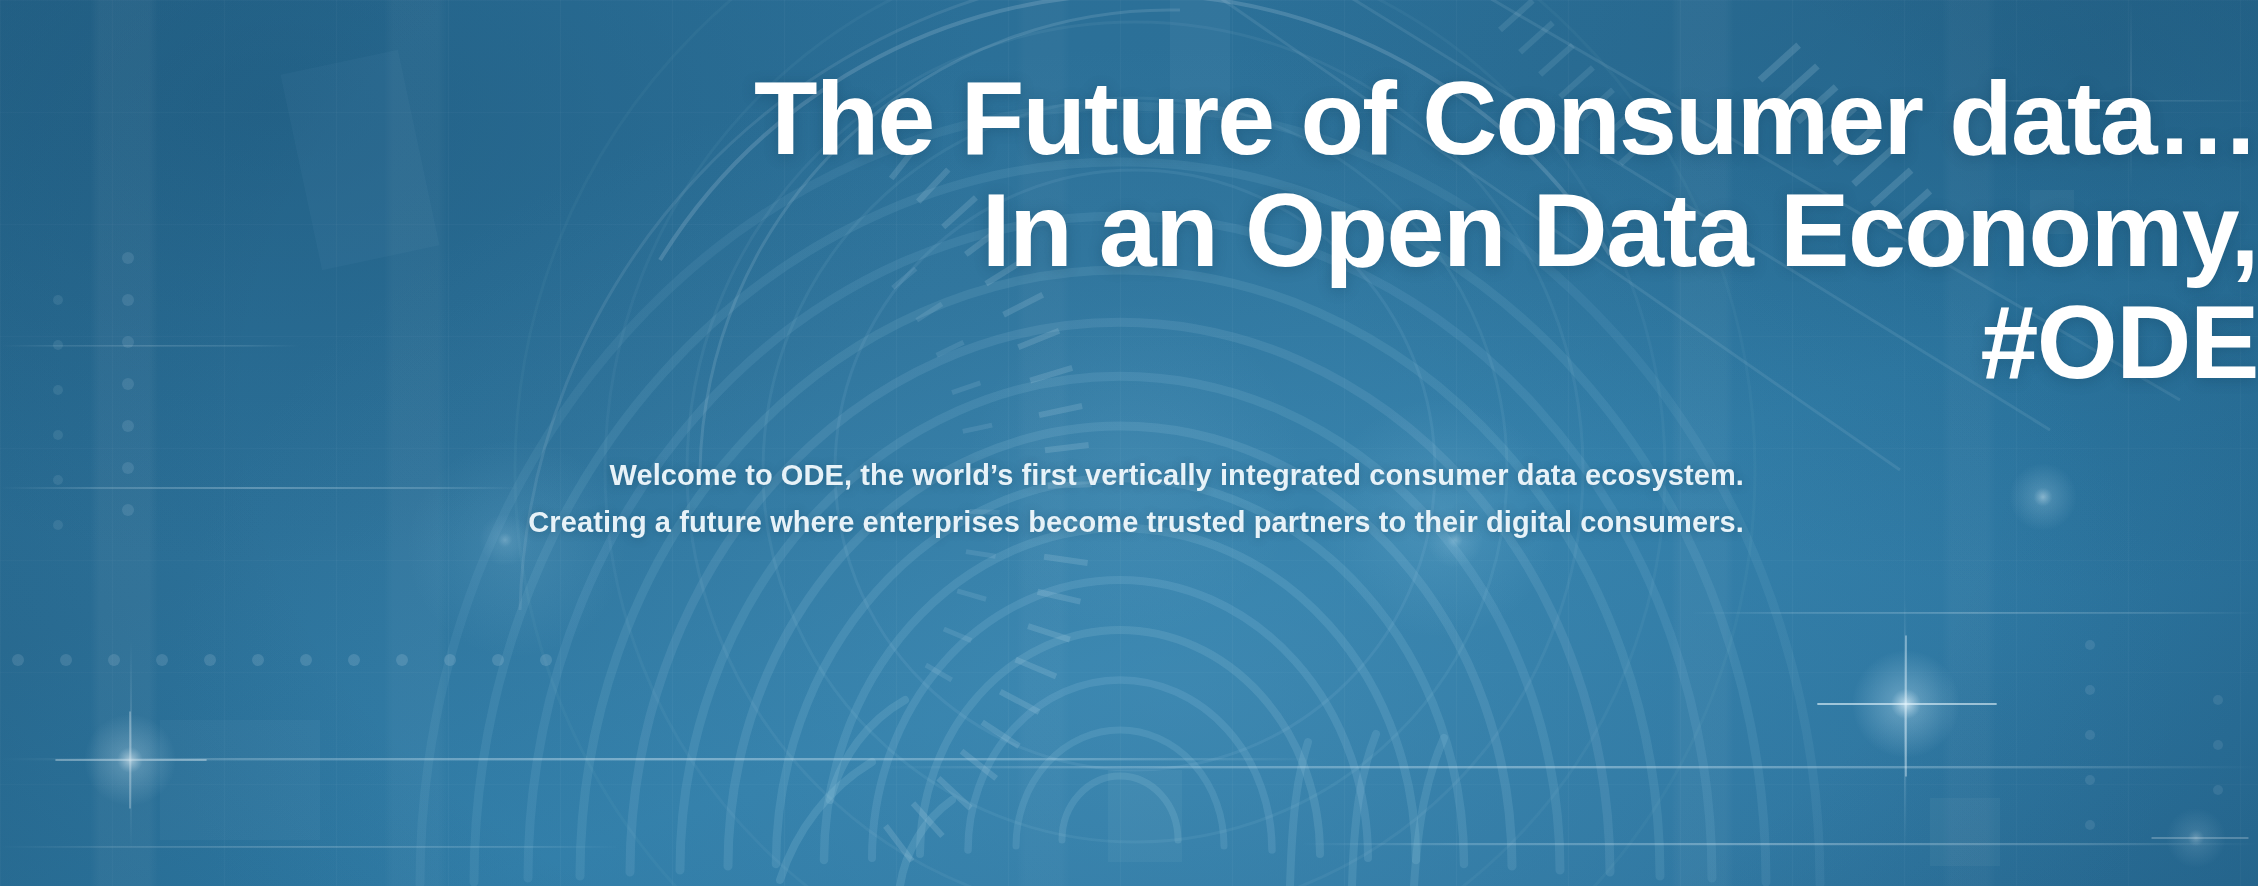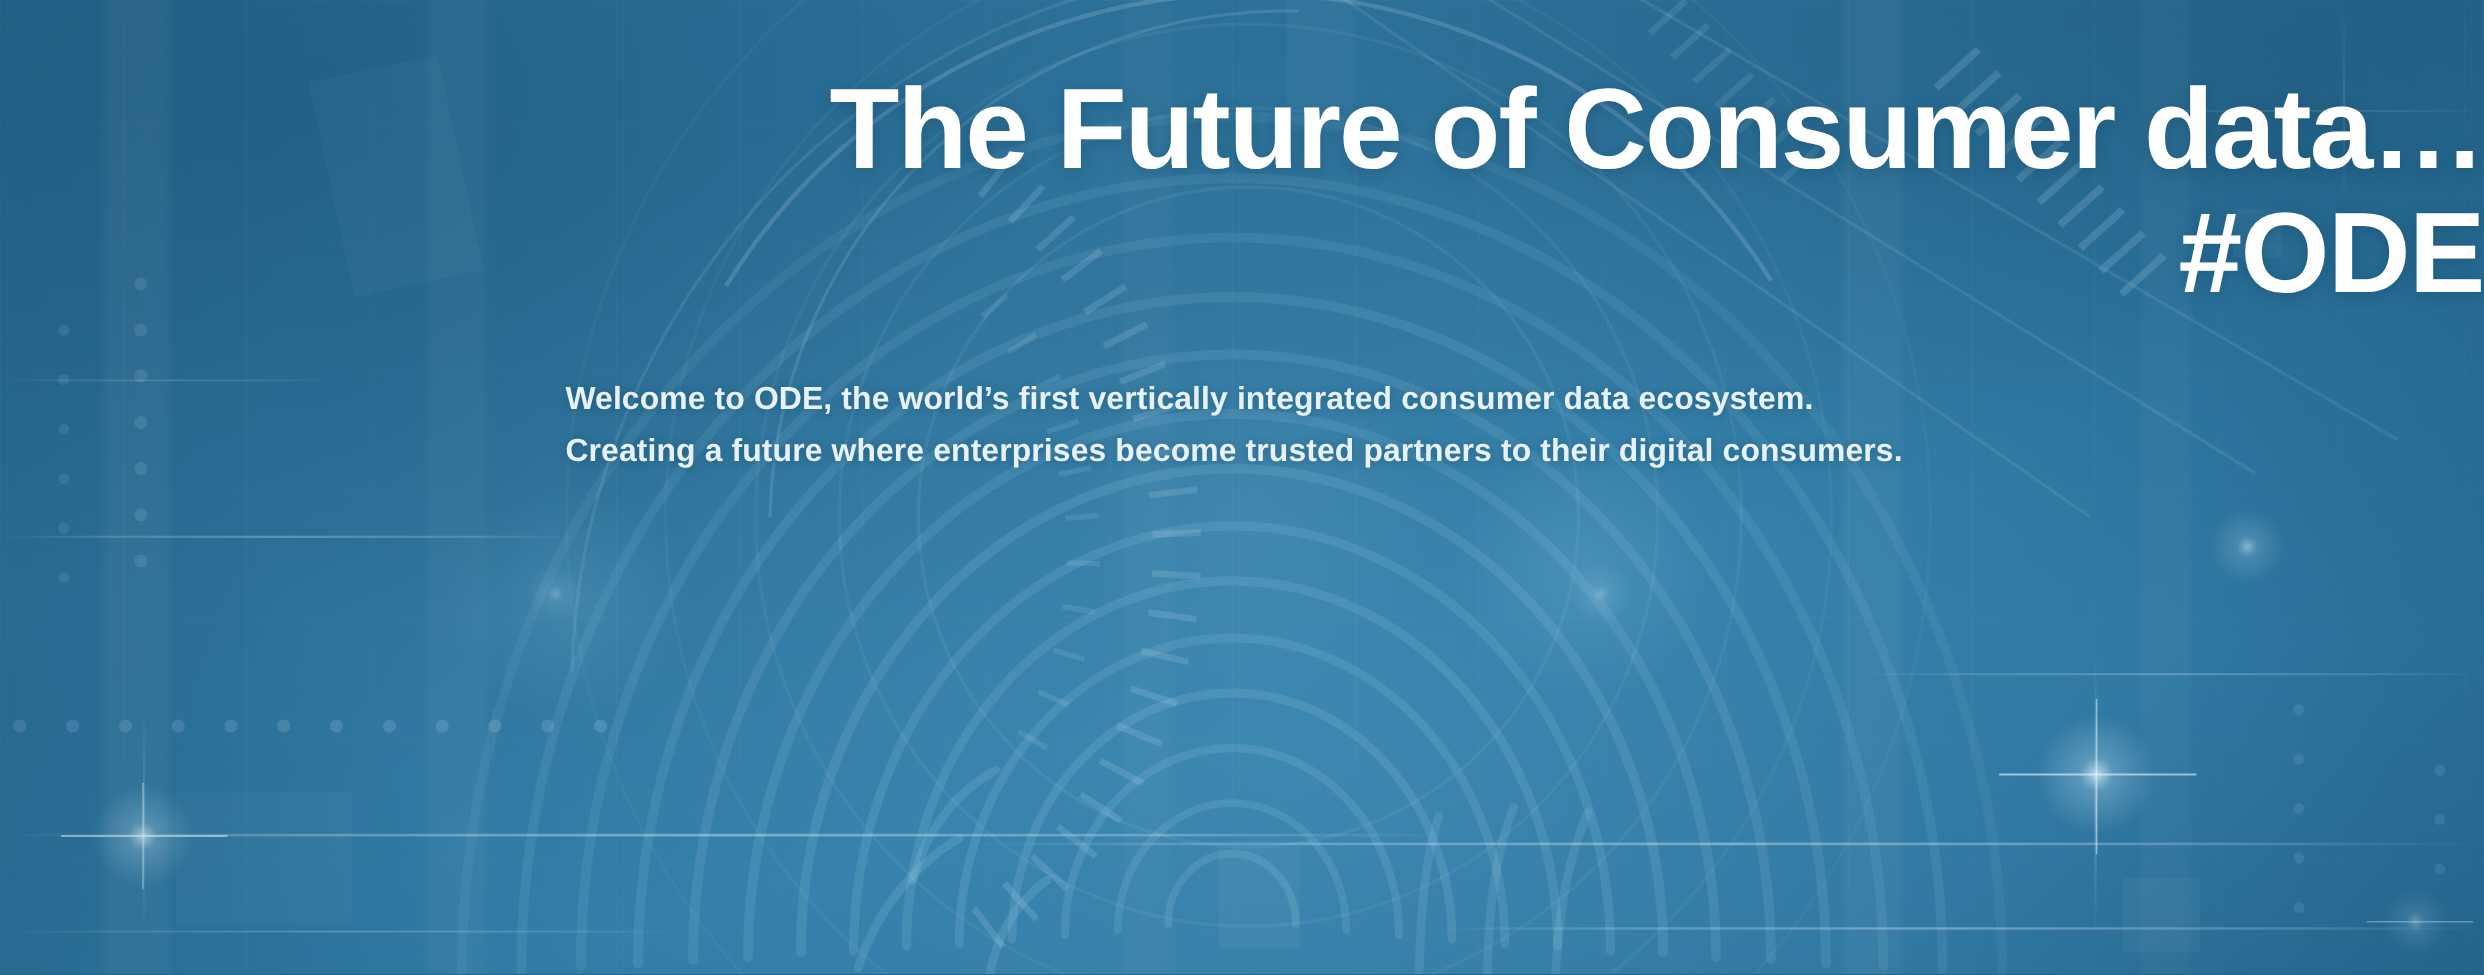--- a/index.html
+++ b/index.html
@@ -96,21 +96,21 @@
     white-space: nowrap;
     text-shadow: 0 2px 14px rgba(14,56,84,0.30);
   }
   .headline .ln { display: block; }
   .headline .ln1 { letter-spacing: -1.8px; }
 
   .subcopy {
     margin: 0;
     margin-top: 54px;
     width: 1230px;
-    text-align: left;
+    text-align: right;
     color: #e7f2f8;
     font-family: "Liberation Sans", sans-serif;
     font-weight: 600;
     font-size: 29px;
     line-height: 47px;
     letter-spacing: 0.1px;
     text-shadow: 0 1px 8px rgba(14,56,84,0.35);
   }
 </style>
 </head>
@@ -352,19 +352,20 @@
       </g>
     </g>
   </svg>
 
   <div class="bg-layer bg-vignette"></div>
 
   <div class="content">
 
     <h1 class="headline">
       <span class="ln ln1">The Future of Consumer data…</span>
+      <span class="ln ln2">In an Open Data Economy,</span>
       <span class="ln ln3">#ODE</span>
     </h1>
 
     <p class="subcopy">Welcome to ODE, the world’s first vertically integrated consumer data ecosystem. Creating a future where enterprises become trusted partners to their digital consumers.</p>
 
   </div>
 </div>
 
 </body></html>

